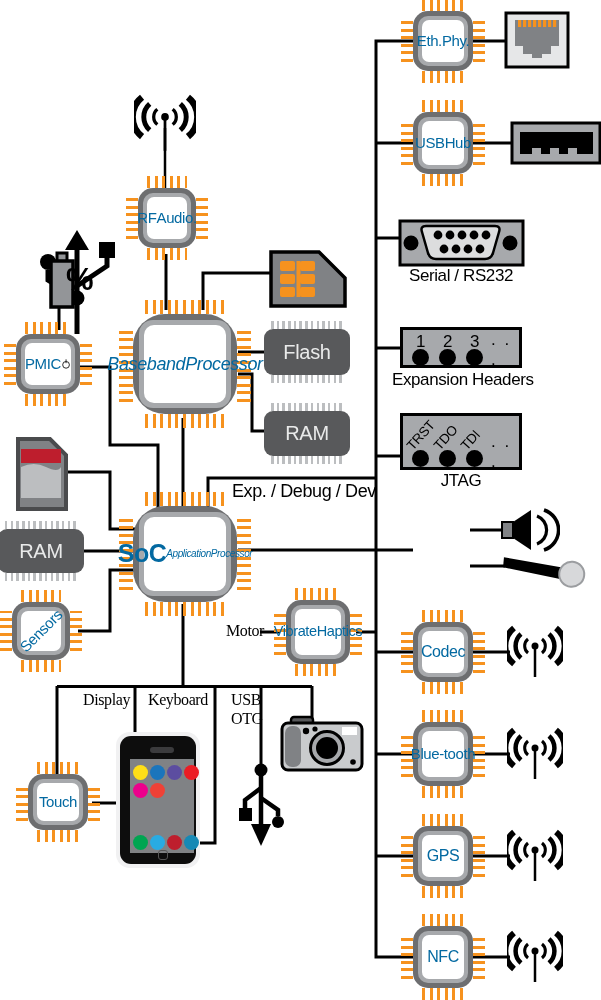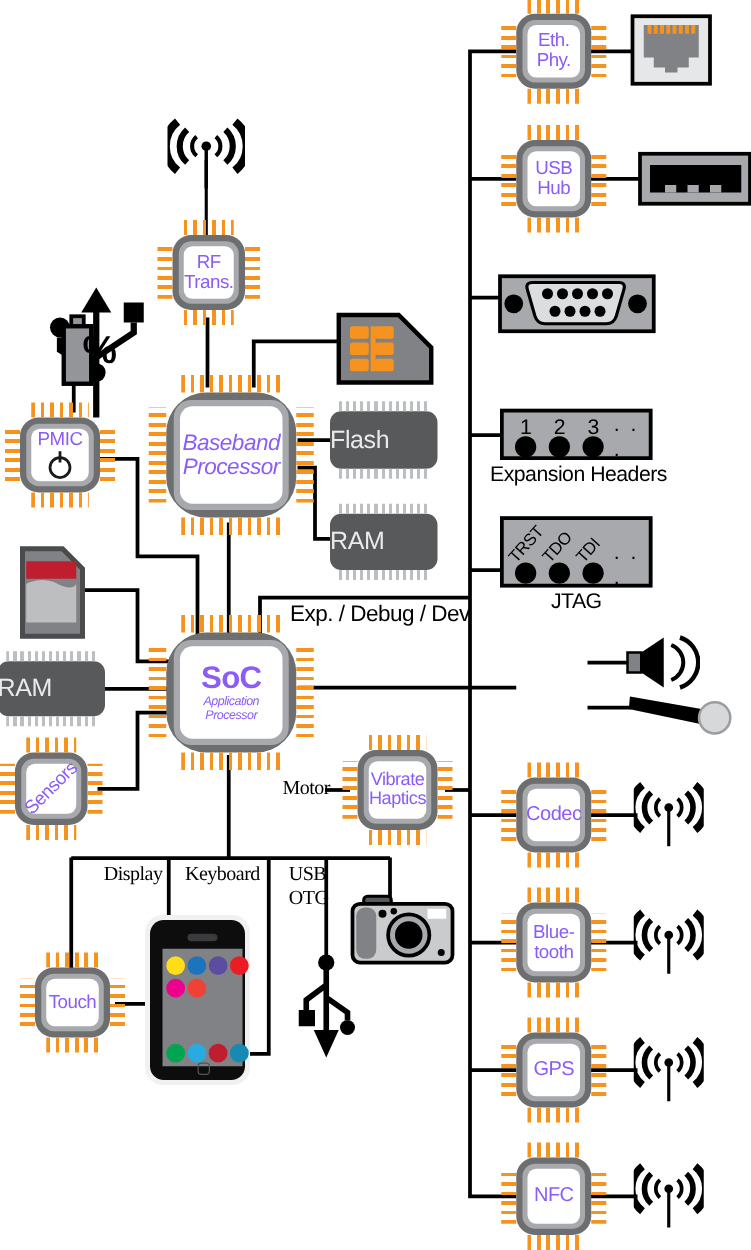--- a/index.html
+++ b/index.html
@@ -4,43 +4,43 @@
 <style>
   html,body{margin:0;padding:0;background:#fff;}
   .stage{position:relative;width:601px;height:1000px;background:#fff;overflow:hidden;
          font-family:"Liberation Sans",sans-serif;color:#000;}
   .wires{position:absolute;left:0;top:0;}
   .icon{position:absolute;}
   
   .chip{position:absolute;background:#6D6E70;border-radius:15px;}
   .chip .ring{position:absolute;inset:5px;background:#A7A9AC;border-radius:10px;}
   .chip .face{position:absolute;inset:9px;background:#fff;border-radius:7px;
-              display:flex;flex-direction:column;align-items:center;justify-content:center;
-              text-align:center;line-height:1.04;font-size:16px;letter-spacing:-0.4px;color:#8b5cf6;}
+              display:flex;align-items:center;justify-content:center;
+              text-align:center;line-height:1.04;font-size:16px;letter-spacing:-0.4px;color:#0369a1;}
   .pt,.pb{position:absolute;left:9px;right:9px;height:12px;
           background:repeating-linear-gradient(90deg,#F6921E 0 3px,transparent 3px 7.6px);}
   .pt{top:-12px;} .pb{bottom:-12px;}
   .pl,.pr{position:absolute;top:9px;bottom:9px;width:12px;
           background:repeating-linear-gradient(0deg,#F6921E 0 3px,transparent 3px 7.6px);}
   .pl{left:-12px;} .pr{right:-12px;}
   .chip.lg{border-radius:32px;}
   .chip.lg .ring{inset:6px;border-radius:14px;}
   .chip.lg .face{inset:11px;border-radius:10px;}
   .chip.lg .pt,.chip.lg .pb{left:12px;right:12px;height:14px;}
   .chip.lg .pt{top:-14px;} .chip.lg .pb{bottom:-14px;}
   .chip.lg .pl,.chip.lg .pr{top:12px;bottom:12px;width:14px;}
   .chip.lg .pl{left:-14px;} .chip.lg .pr{right:-14px;}
   .it{font-style:italic;}
   .soc-title{font-weight:bold;font-size:25px;letter-spacing:-0.5px;line-height:1;margin-bottom:2px;}
   .bb-line{font-size:18px;}
   .soc-line{font-size:10px;}
   .rot45{transform:rotate(-45deg);}
   
   .mem{position:absolute;background:#58595B;border-radius:9px;display:flex;align-items:center;
-       justify-content:flex-start;color:#E9EAEA;font-size:20px;letter-spacing:-0.3px;}
+       justify-content:center;color:#E9EAEA;font-size:20px;letter-spacing:-0.3px;}
   .mem .mt,.mem .mb{position:absolute;left:7px;right:7px;height:8px;
        background:repeating-linear-gradient(90deg,#BCBEC0 0 2.5px,transparent 2.5px 5.7px);}
   .mem .mt{top:-8px;} .mem .mb{bottom:-8px;}
   
   .gbox{position:absolute;box-sizing:border-box;background:#A7A9AC;border:3px solid #000;}
   .dot{position:absolute;width:17px;height:17px;border-radius:50%;background:#000;}
   .pinnum{position:absolute;font-size:17px;letter-spacing:-0.3px;}
   .jtagpin{position:absolute;font-size:13.5px;letter-spacing:-0.3px;transform:rotate(-48deg);
            transform-origin:left bottom;white-space:nowrap;}
   .ellip{letter-spacing:2px;}
@@ -163,21 +163,21 @@
   </svg>
 
   <div class="chip" style="left:138px;top:188px;width:58px;height:60px">
     <i class="pt"></i>
       <i class="pb"></i>
     <i class="pl"></i>
       <i class="pr"></i>
     <div class="ring"></div>
     <div class="face" style="font-size:15px">
       <span>RF</span>
-      <span>Trans.</span>
+      <span>Audio.</span>
     </div>
   </div>
 
   <div class="chip lg" style="left:133px;top:314px;width:104px;height:100px">
     <i class="pt"></i>
       <i class="pb"></i>
     <i class="pl"></i>
       <i class="pr"></i>
     <div class="ring"></div>
     <div class="face">
@@ -369,20 +369,21 @@
         <circle cx="52" cy="16" r="4.4"></circle>
         <circle cx="64" cy="16" r="4.4"></circle>
       <circle cx="76" cy="16" r="4.4"></circle>
         <circle cx="88" cy="16" r="4.4"></circle>
       <circle cx="46" cy="30" r="4.4"></circle>
         <circle cx="58" cy="30" r="4.4"></circle>
       <circle cx="70" cy="30" r="4.4"></circle>
         <circle cx="82" cy="30" r="4.4"></circle>
     </g>
   </svg>
+  <div class="lbl" style="left:400px;top:266px;width:122px;text-align:center">Serial / RS232</div>
 
   <div class="gbox" style="left:400px;top:327px;width:122px;height:41px">
     <span class="pinnum" style="left:13px;top:2px">1</span>
     <span class="pinnum" style="left:40px;top:2px">2</span>
     <span class="pinnum" style="left:67px;top:2px">3</span>
     <span class="pinnum ellip" style="left:88px;top:0px">. . .</span>
     <i class="dot" style="left:9px;top:19px"></i>
     <i class="dot" style="left:36px;top:19px"></i>
     <i class="dot" style="left:63px;top:19px"></i>
   </div>

